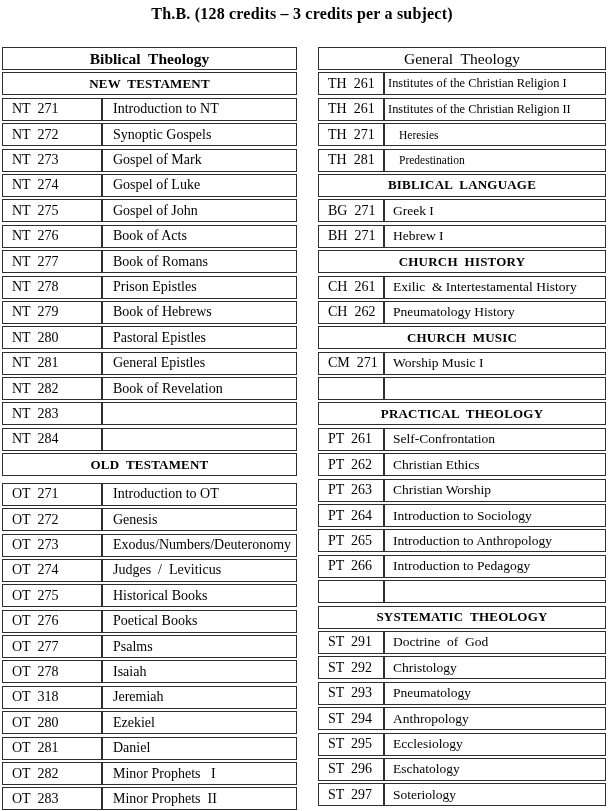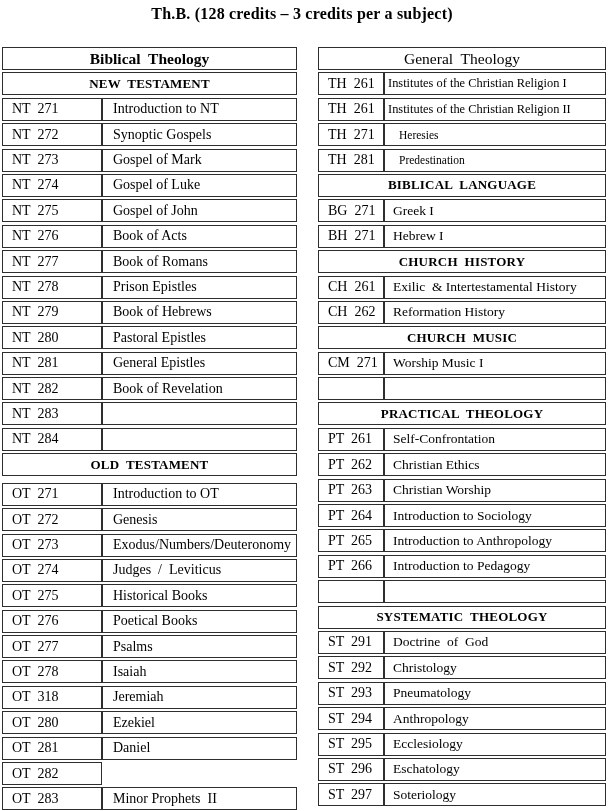--- a/index.html
+++ b/index.html
@@ -184,20 +184,21 @@
       <div class="row course">
         <div class="cell code">OT  280</div>
         <div class="cell name">Ezekiel</div>
       </div>
       <div class="row course">
         <div class="cell code">OT  281</div>
         <div class="cell name">Daniel</div>
       </div>
       <div class="row course">
         <div class="cell code">OT  282</div>
+        <div class="cell name">Minor Prophets   I</div>
       </div>
       <div class="row course">
         <div class="cell code">OT  283</div>
         <div class="cell name">Minor Prophets  II</div>
       </div>
     </div>
 
   <div class="course-table t-right">
       <div class="row h1 normal">
         <div class="cell full">General  Theology</div>
@@ -231,21 +232,21 @@
       </div>
       <div class="row h2">
         <div class="cell full">CHURCH  HISTORY</div>
       </div>
       <div class="row course">
         <div class="cell code">CH  261</div>
         <div class="cell name">Exilic  &amp; Intertestamental History</div>
       </div>
       <div class="row course">
         <div class="cell code">CH  262</div>
-        <div class="cell name">Reformation History</div>
+        <div class="cell name">Pneumatology History</div>
       </div>
       <div class="row h2">
         <div class="cell full">CHURCH  MUSIC</div>
       </div>
       <div class="row course">
         <div class="cell code">CM  271</div>
         <div class="cell name">Worship Music I</div>
       </div>
       <div class="row course">
         <div class="cell code"></div>

